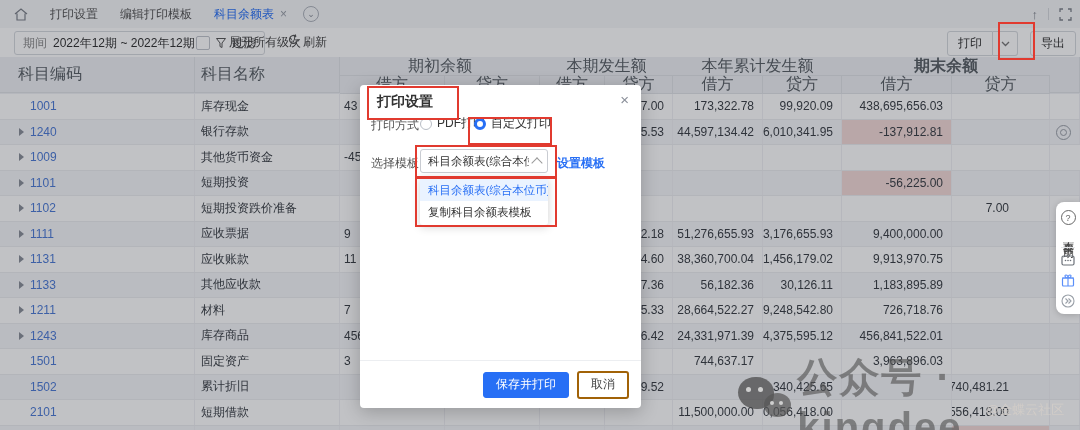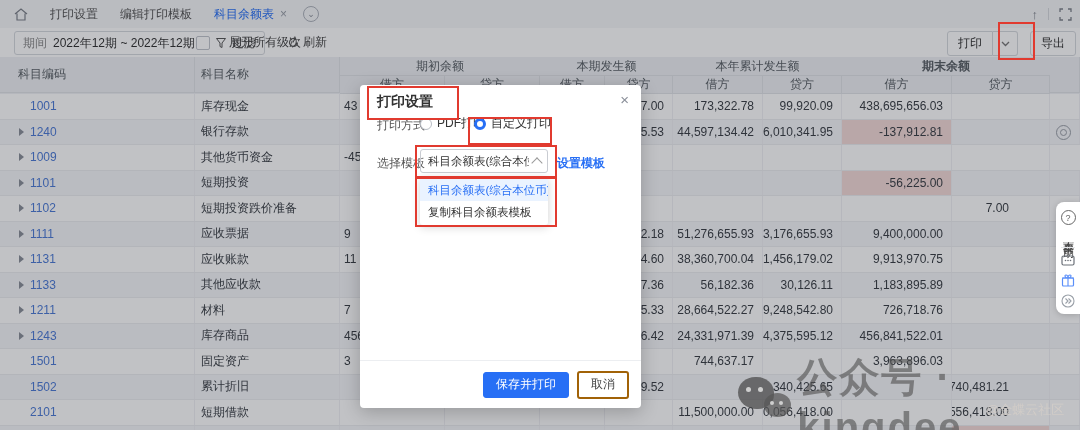--- a/index.html
+++ b/index.html
@@ -23,32 +23,32 @@
 
   
   .toolbar{position:absolute;left:0;top:28px;width:1080px;height:29px;background:#fff;font-size:12px;color:#333;}
   .pgroup{position:absolute;left:14px;top:3px;height:22px;border:1px solid #d6d9de;border-radius:3px;
           display:flex;align-items:center;padding:0 8px;gap:6px;}
   .pgroup .lbl{color:#888;}
   .pgroup .sep{width:1px;height:12px;background:#dadde1;margin:0 4px;}
   .funnel{width:10px;height:10px;}
   .chk{position:absolute;left:196px;top:6px;display:flex;align-items:center;gap:19px;color:#444;}
   .chk .box{width:12px;height:12px;border:1px solid #c2c6cc;border-radius:2px;background:#fff;}
-  .refresh{position:absolute;left:288px;top:6px;display:flex;align-items:center;gap:4px;color:#444;}
+  .refresh{position:absolute;left:288px;top:6px;display:flex;align-items:flex-start;gap:4px;color:#444;}
   .tb-right{position:absolute;right:4px;top:3px;display:flex;align-items:center;}
   .btn{height:23px;border:1px solid #d6d9de;background:#fff;border-radius:3px;font-size:12px;color:#333;
        display:flex;align-items:center;justify-content:center;padding:0 10px;cursor:pointer;}
   .btn.split-main{border-radius:3px 0 0 3px;}
   .btn.split-arrow{border-radius:0 3px 3px 0;border-left:none;width:24px;padding:0;color:#777;}
   .gap12{width:12px;}
 
   
   .grid{position:absolute;left:0;top:57px;width:1080px;}
   .grow{display:grid;grid-template-columns:195px 145px 105px 95px 65px 68px 90px 79px 110px 98px 30px;}
-  .ghead{background:#eff1f4;color:#5a6066;font-size:12px;}
+  .ghead{background:#eff1f4;color:#5a6066;font-size:16px;}
   .ghead .hc{border-right:1px solid #e0e3e7;border-bottom:1px solid #e0e3e7;display:flex;align-items:center;justify-content:center;}
   .h2{height:35px;}
   .h1{height:18px;}
   .hsub{height:17px;}
   .h-left{justify-content:flex-start !important;padding-left:18px;}
   .h-left2{justify-content:flex-start !important;padding-left:6px;}
   .hgroup-wrap{display:flex;flex-direction:column;}
   .gbody .trow{display:grid;grid-template-columns:195px 145px 105px 95px 65px 68px 90px 79px 110px 98px 30px;
                height:24.5px;background:#fff;border-bottom:1px solid #eceef1;}
   .gbody .trow.alt{background:#f6f7fa;}
@@ -89,21 +89,21 @@
            display:flex;align-items:center;justify-content:center;}
   .help .vtxt{writing-mode:vertical-rl;font-size:11px;color:#444;letter-spacing:2px;}
   .help .hdiv{width:14px;height:1px;background:#e6e8eb;}
   .help svg{display:block;}
 
   
   .dialog{position:absolute;left:360px;top:85px;width:281px;height:323px;background:#fff;border-radius:4px;
           box-shadow:0 4px 18px rgba(0,0,0,0.22);z-index:100;font-size:12px;color:#333;}
   .dlg-title{position:absolute;left:17px;top:8px;font-size:14px;font-weight:bold;color:#333;}
   .dlg-close{position:absolute;right:12px;top:6px;font-size:15px;color:#8a8f99;cursor:pointer;}
-  .dlg-label{position:absolute;left:17px;color:#555;}
+  .dlg-label{position:absolute;left:11px;color:#555;}
   .radio{position:absolute;display:flex;align-items:center;gap:5px;cursor:pointer;color:#333;}
   .rdot{width:12px;height:12px;border:1px solid #b8bdc5;border-radius:50%;background:#fff;box-sizing:border-box;}
   .radio.sel .rdot{border:3.5px solid #276ff5;}
   .select{position:absolute;left:60px;top:64px;width:128px;height:24px;border:1px solid #c9ccd2;border-radius:3px;
           box-sizing:border-box;display:flex;align-items:center;padding:0 18px 0 7px;color:#333;cursor:pointer;}
   .select .val{overflow:hidden;white-space:nowrap;font-size:11.5px;}
   .select .chev{position:absolute;right:6px;top:9px;width:7px;height:7px;border-left:1.4px solid #999;
                 border-top:1.4px solid #999;transform:rotate(45deg);}
   .setlink{position:absolute;left:197px;top:70px;color:#276ff5;cursor:pointer;font-weight:bold;}
   .options{position:absolute;left:60px;top:92px;width:128px;background:#fff;border-radius:3px;

